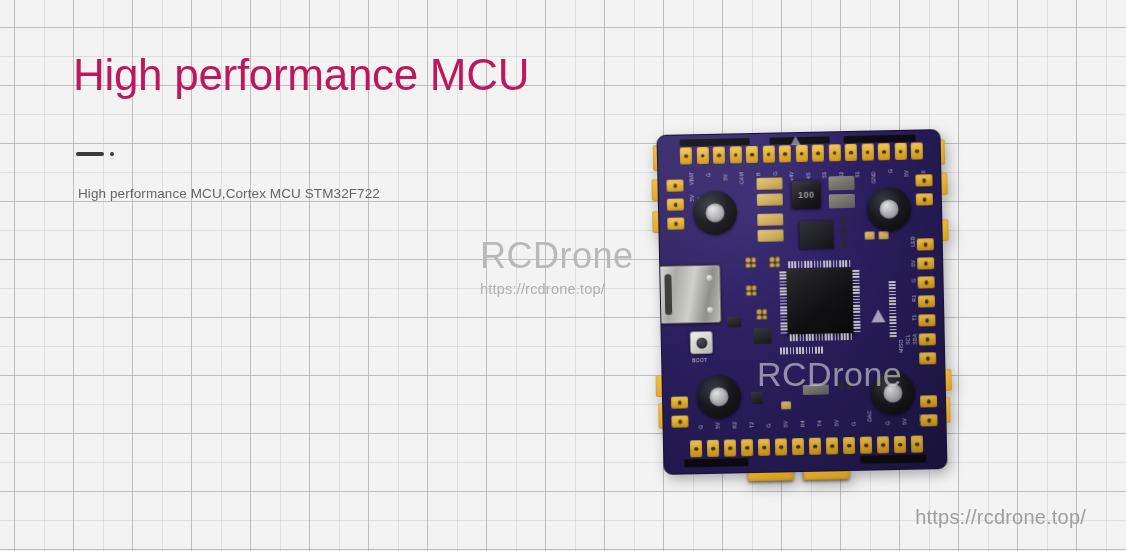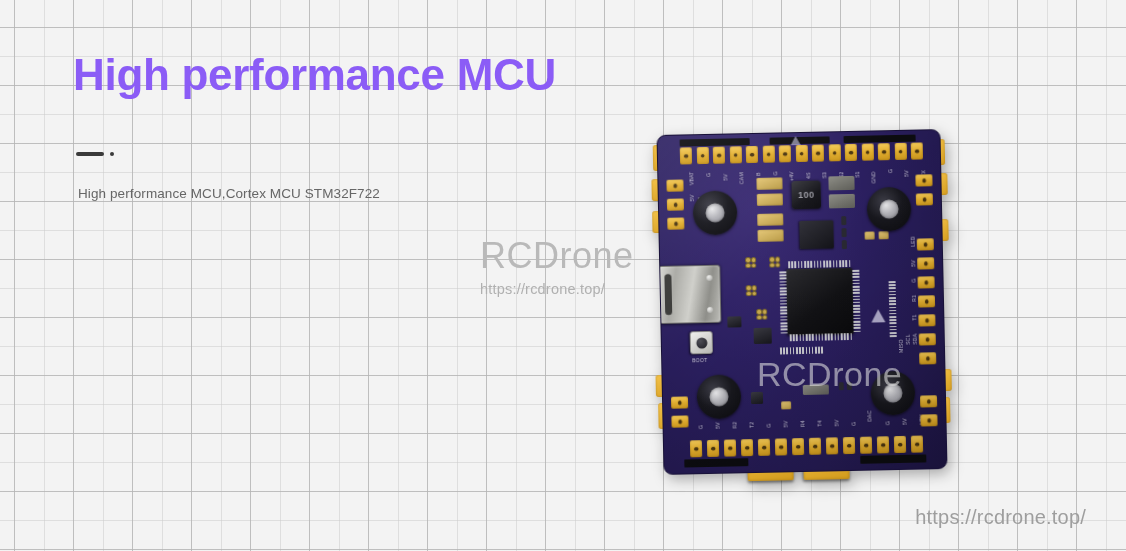--- a/index.html
+++ b/index.html
@@ -17,21 +17,21 @@
       linear-gradient(to bottom, rgba(181,181,181,.85) 1px, transparent 1px),
       linear-gradient(to right, rgba(204,204,204,.55) 1px, transparent 1px),
       linear-gradient(to bottom, rgba(204,204,204,.55) 1px, transparent 1px);
     background-size:59px 58px,59px 58px,59px 58px,59px 58px;
     background-position:14px 27px,14px 27px,44px 56px,44px 56px;
   }
 
   
   .headline{
     position:absolute;left:73px;top:50px;
-    font-size:44px;font-weight:bold;color:#8b5cf6;
+    font-size:44px;font-weight:normal;color:#be185d;
     letter-spacing:-.3px;line-height:1.15;white-space:nowrap;
   }
   .rule{position:absolute;left:76px;top:152px;display:flex;align-items:center;gap:6px;}
   .rule .bar{width:28px;height:4px;background:#3a3a3a;border-radius:2px;}
   .rule .dot{width:4px;height:4px;background:#3a3a3a;border-radius:50%;}
   .subtitle{
     position:absolute;left:78px;top:186px;
     font-size:13.5px;color:#666;white-space:nowrap;letter-spacing:.1px;
   }
 

